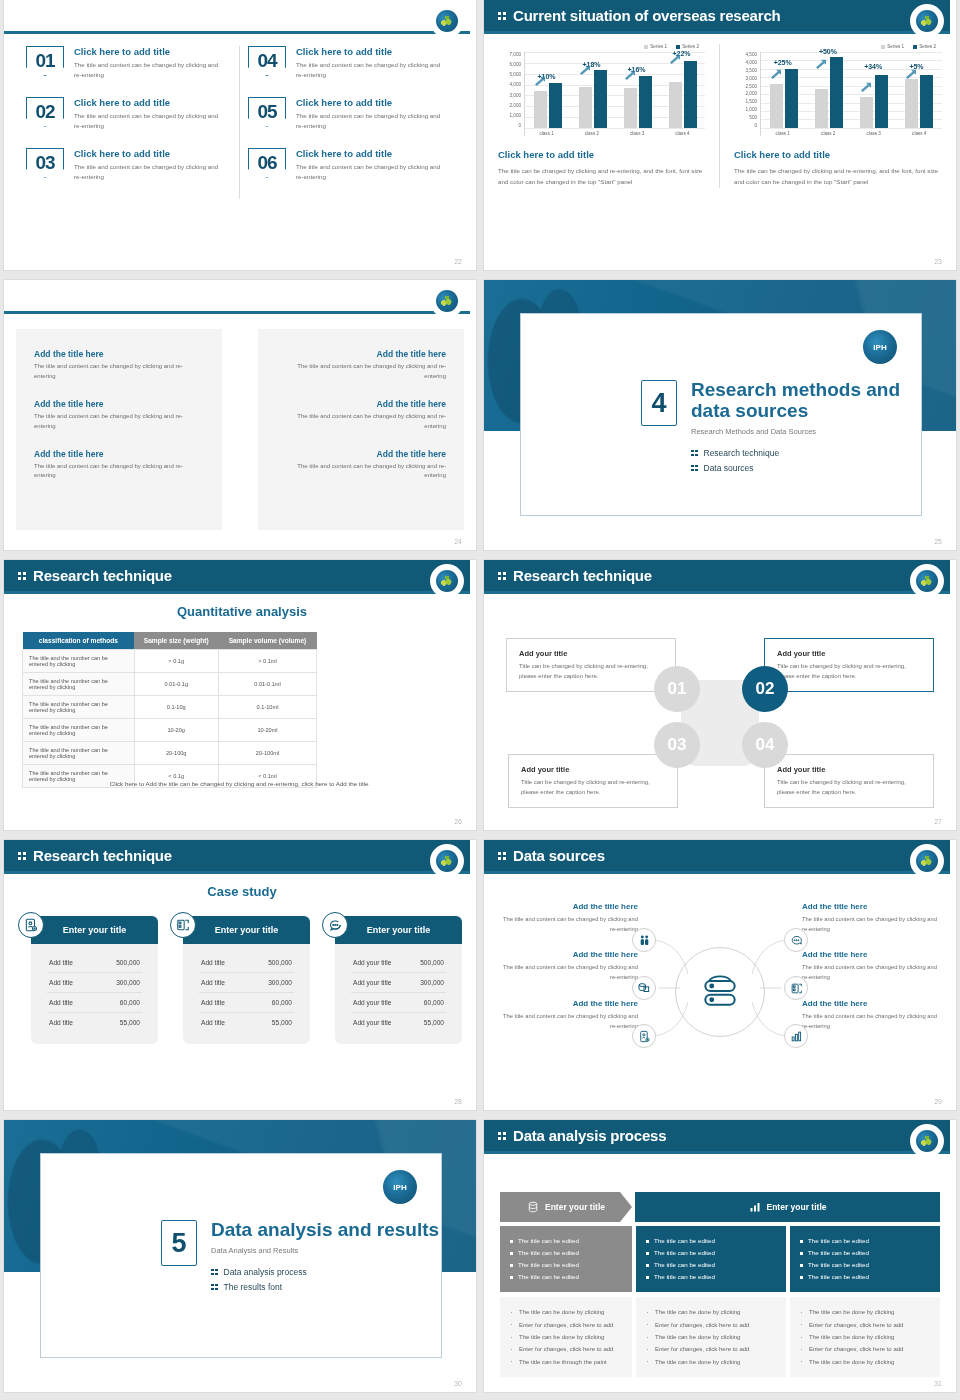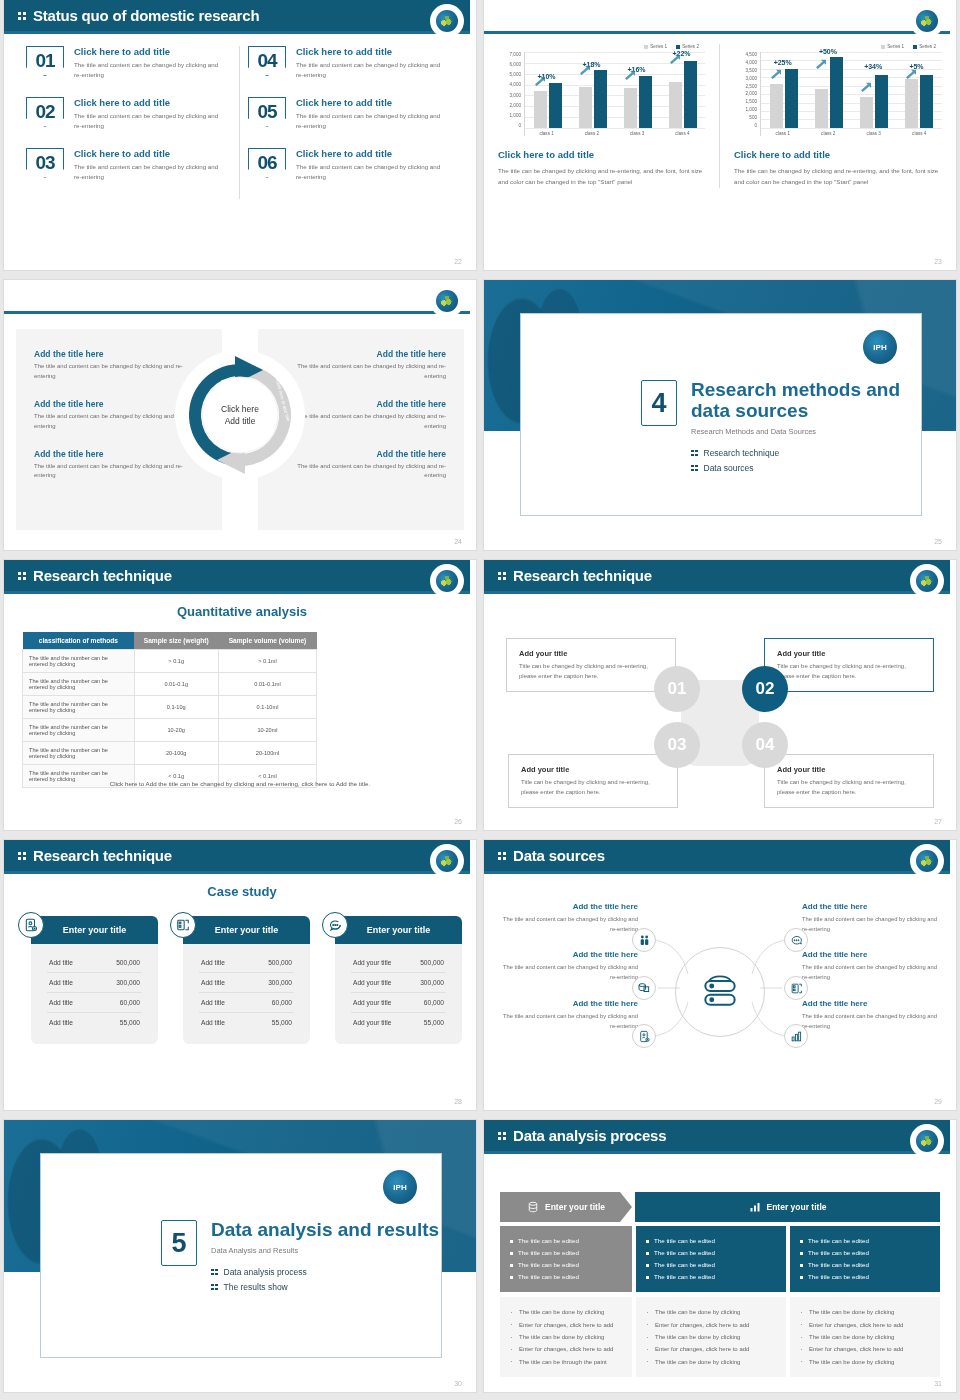--- a/index.html
+++ b/index.html
@@ -209,33 +209,20 @@
   .pm-lbox.wf { flex:1; }
   .pm-lbox div { font-size:6px; color:#666; line-height:2.05; display:flex; gap:5px; align-items:center;}
   .pm-lbox div::before{content:"·"; color:#999; font-size:9px; line-height:1; flex:0 0 4px;}
 </style>
 </head>
 <body>
 
 <div class="deck">
 
   <div class="slide">
-    <div class="hdr">
-      <span class="colon">
-          <span>
-            <b></b>
-            <b></b>
-          </span>
-          <span>
-            <b></b>
-            <b></b>
-          </span>
-        </span>
-      <span class="hdr-title">Status quo of domestic research</span>
-    </div>
     <div class="hdr-under"></div>
     <div class="logo">
         <div class="globe"></div>
       </div>
 
     <div class="numgrid">
       <div class="numcol left">
         <div class="numitem">
           <div class="numbadge">
               <em>01</em>
@@ -291,20 +278,33 @@
               <h4>Click here to add title</h4>
               <p>The title and content can be changed by clicking and re-entering</p>
             </div>
         </div>
       </div>
     </div>
     <div class="pageno">22</div>
   </div>
 
   <div class="slide">
+    <div class="hdr">
+      <span class="colon">
+          <span>
+            <b></b>
+            <b></b>
+          </span>
+          <span>
+            <b></b>
+            <b></b>
+          </span>
+        </span>
+      <span class="hdr-title">Current situation of overseas research</span>
+    </div>
     <div class="hdr-under"></div>
     <div class="logo">
         <div class="globe"></div>
       </div>
 
     <div class="chart-wrap">
       <div class="chart-half left">
         <div class="legend">
           <span>
               <i style="background:#d4d4d4"></i>
@@ -504,37 +504,20 @@
             <h4>Add the title here</h4>
             <p>The title and content can be changed by clicking and re-entering</p>
           </div>
         <div class="cyc-item">
             <h4>Add the title here</h4>
             <p>The title and content can be changed by clicking and re-entering</p>
           </div>
       </div>
     </div>
 
-    <div class="cyc-center">
-      <div class="ring-outer"></div>
-      <svg width="130" height="130" viewBox="0 0 130 130" style="position:absolute;inset:0">
-        <path d="M65 14 A51 51 0 0 0 65 116 L65 104 A39 39 0 0 1 65 26 Z" fill="#16607f" transform="rotate(8 65 65)"></path>
-        <path d="M65 116 A51 51 0 0 0 65 14 L65 26 A39 39 0 0 1 65 104 Z" fill="#d2d2d2" transform="rotate(8 65 65)"></path>
-        <polygon points="60,6 88,20 60,34" fill="#16607f"></polygon>
-        <polygon points="70,124 42,110 70,96" fill="#d2d2d2"></polygon>
-        <circle cx="65" cy="65" r="38" fill="#fff"></circle>
-        <circle cx="65" cy="65" r="38" fill="none" stroke="#f2f2f2" stroke-width="1"></circle>
-      </svg>
-      <div class="hubtxt">
-        <span style="white-space:pre-line">Click here
-Add title</span>
-      </div>
-      <div class="arclbl" style="left:10px;top:48px;transform:rotate(-75deg);width:64px;text-align:center;color:#fff">Click here to add title</div>
-      <div class="arclbl" style="right:-10px;top:48px;transform:rotate(75deg);width:64px;text-align:center;color:#fff">Click here to add title</div>
-    </div>
     <div class="pageno">24</div>
   </div>
 
   <div class="slide">
     <div class="divider"></div>
     <div class="div-photo"></div>
     <div class="div-white-bottom"></div>
     <div class="div-card">
       <div class="div-wave"></div>
       <div class="logo-div">
@@ -960,21 +943,21 @@
                 <span class="bdot">
                   <span>
                     <b></b>
                     <b></b>
                   </span>
                   <span>
                     <b></b>
                     <b></b>
                   </span>
                 </span>
-                <span>The results show</span>
+                <span>The results font</span>
               </div>
           </div>
         </div>
       </div>
     </div>
     <div class="pageno">30</div>
   </div>
 
   <div class="slide r10">
     <div class="hdr">

